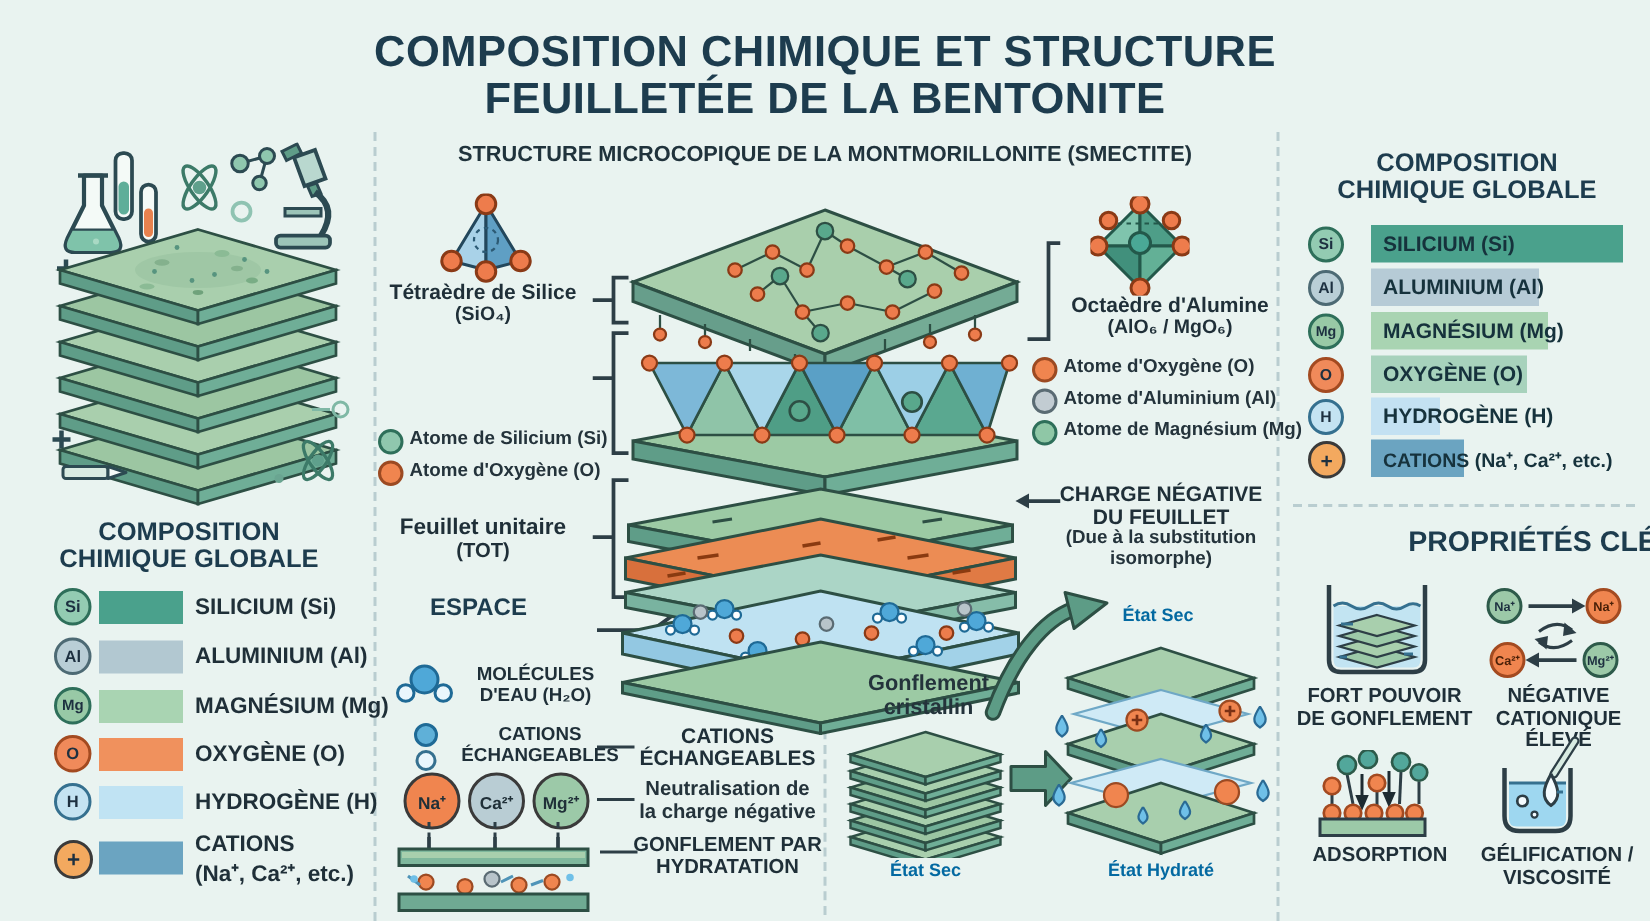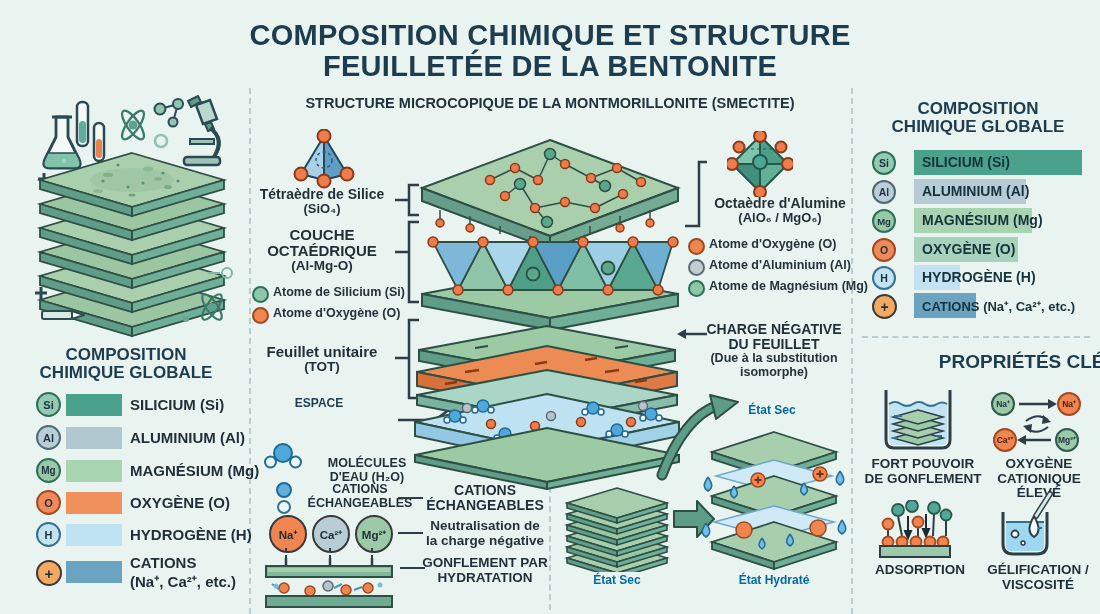--- a/index.html
+++ b/index.html
@@ -198,47 +198,42 @@
     <circle cx="32" cy="7" r="6.5" fill="#ee7c4c" stroke="#8a3a16" stroke-width="2"></circle>
     <circle cx="9" cy="45" r="6.5" fill="#ee7c4c" stroke="#8a3a16" stroke-width="2"></circle>
     <circle cx="55" cy="45" r="6.5" fill="#ee7c4c" stroke="#8a3a16" stroke-width="2"></circle>
     <circle cx="32" cy="52" r="6.5" fill="#ee7c4c" stroke="#8a3a16" stroke-width="2"></circle>
   </svg>
 
   <div class="abs ctr" style="left:246px;top:187px;width:152px;">
     <span class="lblB14" style="display:block">Tétraèdre de Silice</span>
     <span class="lblB13" style="display:block;font-size:13px;">(SiO₄)</span>
   </div>
-  <div class="abs ctr" style="left:246px;top:227px;width:152px;">
-    <span class="lblB15" style="display:block">COUCHE</span>
-    <span class="lblB15" style="display:block">OCTAÉDRIQUE</span>
-    <span class="lblB13" style="display:block;font-size:13.5px;">(Al-Mg-O)</span>
-  </div>
   <div class="abs" style="left:252px;top:285px;">
     <span class="abs" style="left:0;top:1px;width:13px;height:13px;border-radius:50%;background:#8fc7ae;border:2px solid #2e6f5a;"></span>
     <span class="abs lblS13" style="left:21px;top:0;white-space:nowrap;">Atome de Silicium (Si)</span>
   </div>
   <div class="abs" style="left:252px;top:306px;">
     <span class="abs" style="left:0;top:1px;width:13px;height:13px;border-radius:50%;background:#f0854f;border:2px solid #9c4a22;"></span>
     <span class="abs lblS13" style="left:21px;top:0;white-space:nowrap;">Atome d'Oxygène (O)</span>
   </div>
   <div class="abs ctr" style="left:246px;top:344px;width:152px;">
     <span class="lblB15" style="display:block">Feuillet unitaire</span>
     <span class="lblB13" style="display:block;font-size:13.5px;">(TOT)</span>
   </div>
   <div class="abs ctr" style="left:240px;top:397px;width:158px;">
-    <span style="display:block;font-size:12px;font-weight:800;">ESPACE</span>
+    <span style="display:block;font-size:16px;font-weight:800;">ESPACE</span>
   </div>
 
   <svg class="abs" style="left:264px;top:441px;" width="38" height="30" viewBox="0 0 38 30">
     <circle cx="19" cy="12" r="9" fill="#4fa8d8" stroke="#1f6a96" stroke-width="2"></circle>
     <circle cx="6.5" cy="21" r="5.5" fill="#eaf6fc" stroke="#1f6a96" stroke-width="2"></circle>
     <circle cx="31.5" cy="21" r="5.5" fill="#eaf6fc" stroke="#1f6a96" stroke-width="2"></circle>
   </svg>
-  <div class="abs ctr" style="left:313px;top:443px;width:108px;margin-top:14px;">
+  <div class="abs ctr" style="left:303px;top:443px;width:108px;">
     <span class="lblB13" style="display:block">MOLÉCULES</span>
     <span class="lblB13" style="display:block">D'EAU (H₂O)</span>
   </div>
 
   <svg class="abs" style="left:272px;top:481px;" width="24" height="34" viewBox="0 0 24 34">
     <circle cx="12" cy="9" r="7" fill="#5fb0d8" stroke="#1f6a96" stroke-width="2"></circle>
     <circle cx="12" cy="26" r="6" fill="#eaf6fc" stroke="#35708f" stroke-width="2"></circle>
   </svg>
   <div class="abs ctr" style="left:297px;top:483px;width:126px;">
     <span class="lblB13" style="display:block">CATIONS</span>
@@ -522,20 +517,24 @@
     <span class="lblS13" style="display:block">isomorphe)</span>
   </div>
 
   <svg class="abs" style="left:652px;top:393px;" width="92" height="88" viewBox="0 0 92 88">
     <path d="M10,82 C24,44 44,20 64,13" fill="none" stroke="#2d4f44" stroke-width="11" stroke-linecap="round"></path>
     <path d="M10,82 C24,44 44,20 64,13" fill="none" stroke="#5d9c86" stroke-width="7" stroke-linecap="round"></path>
     <polygon points="58,2 86,9 64,26" fill="#5d9c86" stroke="#2d4f44" stroke-width="2" stroke-linejoin="round"></polygon>
   </svg>
   <div class="abs ctr etat" style="left:736px;top:404px;width:72px;">État Sec</div>
 
+  <div class="abs ctr" style="left:566px;top:449px;width:106px;font-size:14.5px;font-weight:600;color:#24333b;">
+    <span style="display:block">Gonflement</span>
+    <span style="display:block">cristallin</span>
+  </div>
 
   <svg class="abs" style="left:558px;top:484px;" width="118" height="88" viewBox="0 0 118 88">
     <g stroke="#2d4f44" stroke-width="1.6">
       <g>
           <polygon points="59,59 109,74 59,89 9,74" fill="#a8cfad"></polygon>
           <polygon points="9,74 59,89 59,94 9,79" fill="#5f9d88"></polygon>
           <polygon points="59,89 109,74 109,79 59,94" fill="#6fae97"></polygon>
         </g>
       <g>
           <polygon points="59,48 109,63 59,78 9,63" fill="#9cc6a2"></polygon>
@@ -685,21 +684,21 @@
     <text x="83" y="17" text-anchor="middle" font-size="8.5" font-weight="700" fill="#4a2008">Na⁺</text>
     <text x="19" y="53" text-anchor="middle" font-size="8.5" font-weight="700" fill="#4a2008">Ca²⁺</text>
     <text x="81" y="53" text-anchor="middle" font-size="8.5" font-weight="700" fill="#1d3040">Mg²⁺</text>
   </svg>
 
   <div class="abs ctr" style="left:858px;top:457px;width:130px;">
     <span class="lblB14" style="display:block;font-size:13.5px;">FORT POUVOIR</span>
     <span class="lblB14" style="display:block;font-size:13.5px;">DE GONFLEMENT</span>
   </div>
   <div class="abs ctr" style="left:980px;top:457px;width:118px;">
-    <span class="lblB14" style="display:block;font-size:13.5px;">OXYGÈNE</span>
+    <span class="lblB14" style="display:block;font-size:13.5px;">NÉGATIVE</span>
     <span class="lblB14" style="display:block;font-size:13.5px;">CATIONIQUE ÉLEVÉ</span>
   </div>
 
   <svg class="abs" style="left:876px;top:500px;" width="78" height="62" viewBox="0 0 78 62">
     <g stroke="#2d3e46" stroke-width="2">
       <line x1="12" y1="29" x2="12" y2="38"></line>
         <line x1="42" y1="27" x2="42" y2="38"></line>
       <line x1="22" y1="16" x2="26" y2="36"></line>
         <line x1="58" y1="14" x2="57" y2="36"></line>
       <line x1="70" y1="21" x2="70" y2="36"></line>

